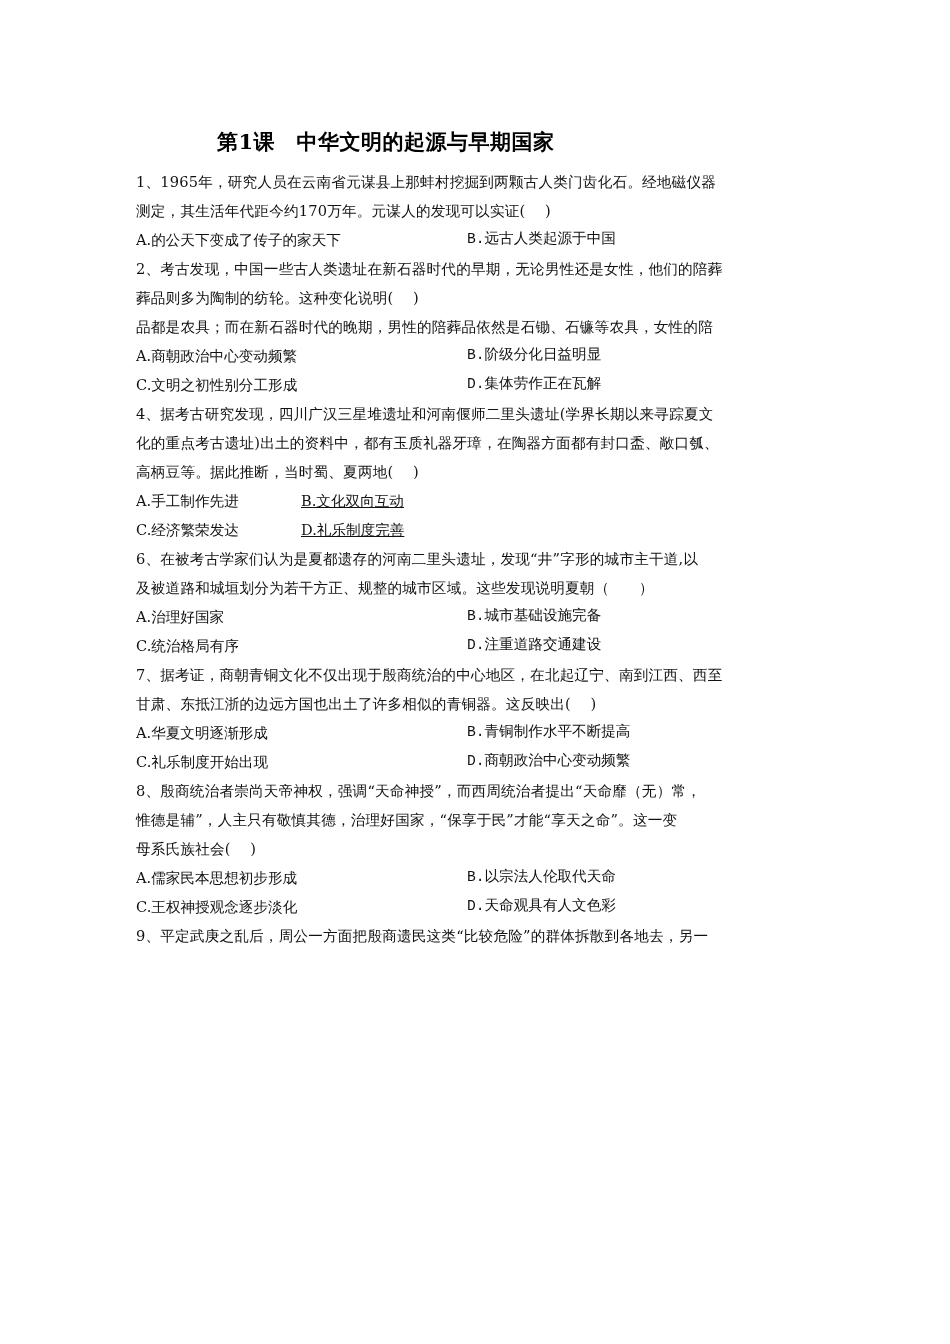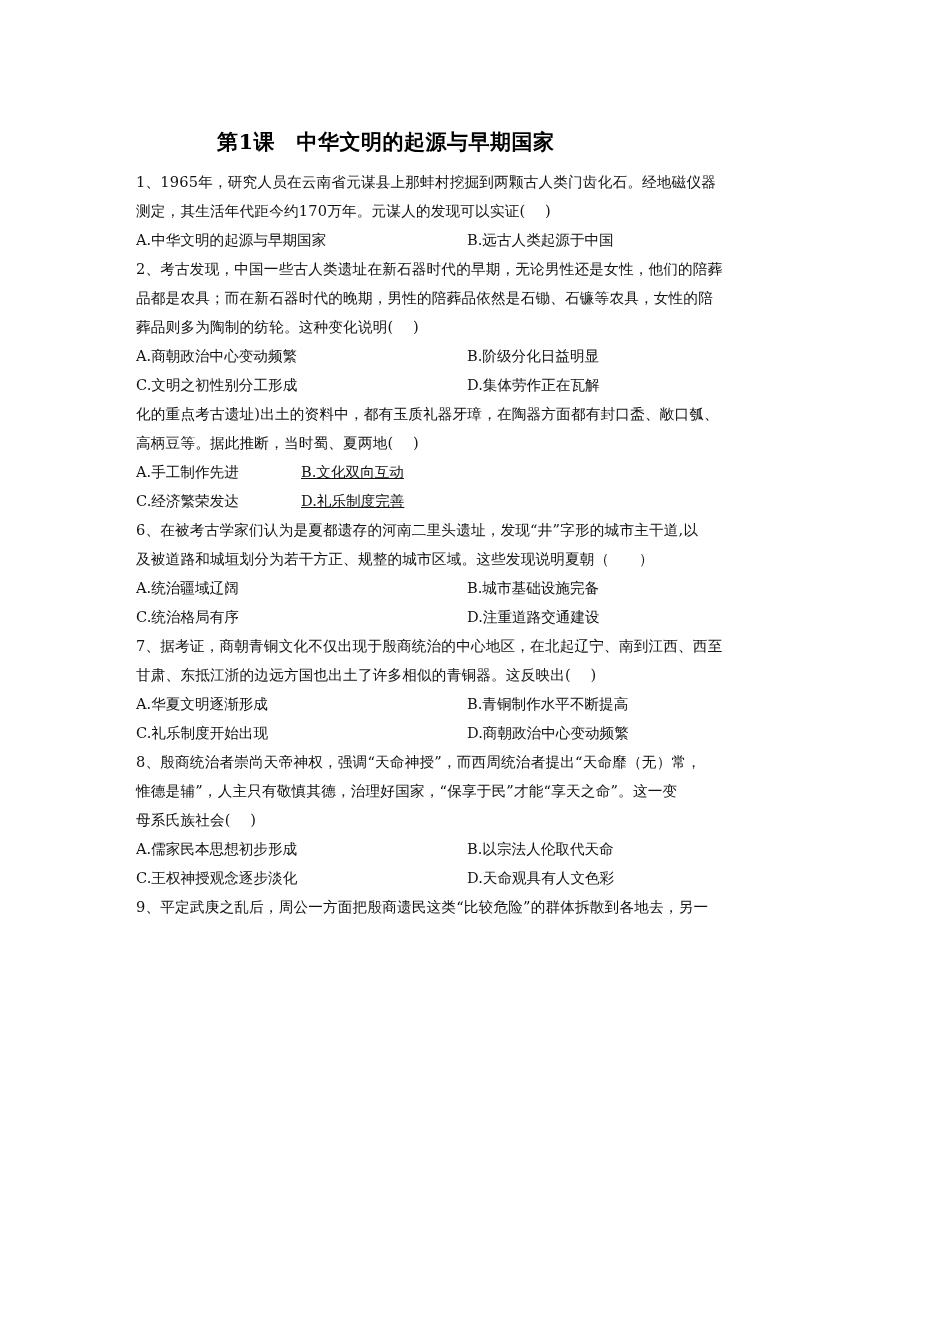--- a/index.html
+++ b/index.html
@@ -6,75 +6,76 @@
   body { width: 950px; height: 1344px; position: relative; overflow: hidden;
          font-family: "DejaVu Serif", "Liberation Serif", serif; color: #111; }
   .page { position: absolute; left: 0; top: 0; width: 752px; height: 1344px; }
   .title { position: absolute; left: 217px; top: 128px; font-size: 21px; font-weight: bold;
            letter-spacing: 0.5px; white-space: pre; color: #000; }
   .content { position: absolute; left: 136px; top: 167px; width: 664px; }
   .line { font-size: 14.6px; line-height: 29px; height: 29px; white-space: nowrap; letter-spacing: 0.2px; }
   .opts { position: relative; height: 29px; font-size: 14.6px; line-height: 29px; white-space: nowrap; }
   .opt { position: absolute; top: 0; }
   .opt.a, .opt.c { left: 0; }
-  .wide .opt.b, .wide .opt.d { left: 331px; }
+  .wide .opt.b, .wide .opt.d { left: 331px; font-family: Liberation Mono, monospace; }
   .narrow4 .opt.b, .narrow4 .opt.d { left: 165px; text-decoration: underline; }
   .narrow5 .opt.b, .narrow5 .opt.d { left: 198px; }
 </style>
 </head>
 <body>
 
 <div class="page">
   <div class="title">第1课　中华文明的起源与早期国家</div>
 
   <div class="content">
 
     <div>
       <div class="line">1、1965年，研究人员在云南省元谋县上那蚌村挖掘到两颗古人类门齿化石。经地磁仪器</div>
       <div class="line">测定，其生活年代距今约170万年。元谋人的发现可以实证(　 )</div>
       <div class="opts wide">
-        <span class="opt a">A.中华文明的起源与早期国家</span>
+        <span class="opt a">A.的公天下变成了传子的家天下</span>
         <span class="opt b">B.远古人类起源于中国</span>
       </div>
     </div>
 
     <div>
       <div class="line">2、考古发现，中国一些古人类遗址在新石器时代的早期，无论男性还是女性，他们的陪葬</div>
+      <div class="line">葬品则多为陶制的纺轮。这种变化说明(　 )</div>
       <div class="line">品都是农具；而在新石器时代的晚期，男性的陪葬品依然是石锄、石镰等农具，女性的陪</div>
-      <div class="line">葬品则多为陶制的纺轮。这种变化说明(　 )</div>
       <div class="opts wide">
         <span class="opt a">A.商朝政治中心变动频繁</span>
         <span class="opt b">B.阶级分化日益明显</span>
       </div>
       <div class="opts wide">
         <span class="opt c">C.文明之初性别分工形成</span>
         <span class="opt d">D.集体劳作正在瓦解</span>
       </div>
     </div>
 
 
     <div>
+      <div class="line">4、据考古研究发现，四川广汉三星堆遗址和河南偃师二里头遗址(学界长期以来寻踪夏文</div>
       <div class="line">化的重点考古遗址)出土的资料中，都有玉质礼器牙璋，在陶器方面都有封口盉、敞口瓠、</div>
       <div class="line">高柄豆等。据此推断，当时蜀、夏两地(　 )</div>
       <div class="opts narrow4">
         <span class="opt a">A.手工制作先进</span>
         <span class="opt b">B.文化双向互动</span>
       </div>
       <div class="opts narrow4">
         <span class="opt c">C.经济繁荣发达</span>
         <span class="opt d">D.礼乐制度完善</span>
       </div>
     </div>
 
 
     <div>
       <div class="line">6、在被考古学家们认为是夏都遗存的河南二里头遗址，发现“井”字形的城市主干道,以</div>
       <div class="line">及被道路和城垣划分为若干方正、规整的城市区域。这些发现说明夏朝（　　）</div>
       <div class="opts wide">
-        <span class="opt a">A.统治疆域辽阔</span>
+        <span class="opt a">A.治理好国家</span>
         <span class="opt b">B.城市基础设施完备</span>
       </div>
       <div class="opts wide">
         <span class="opt c">C.统治格局有序</span>
         <span class="opt d">D.注重道路交通建设</span>
       </div>
     </div>
 
     <div>
       <div class="line">7、据考证，商朝青铜文化不仅出现于殷商统治的中心地区，在北起辽宁、南到江西、西至</div>

